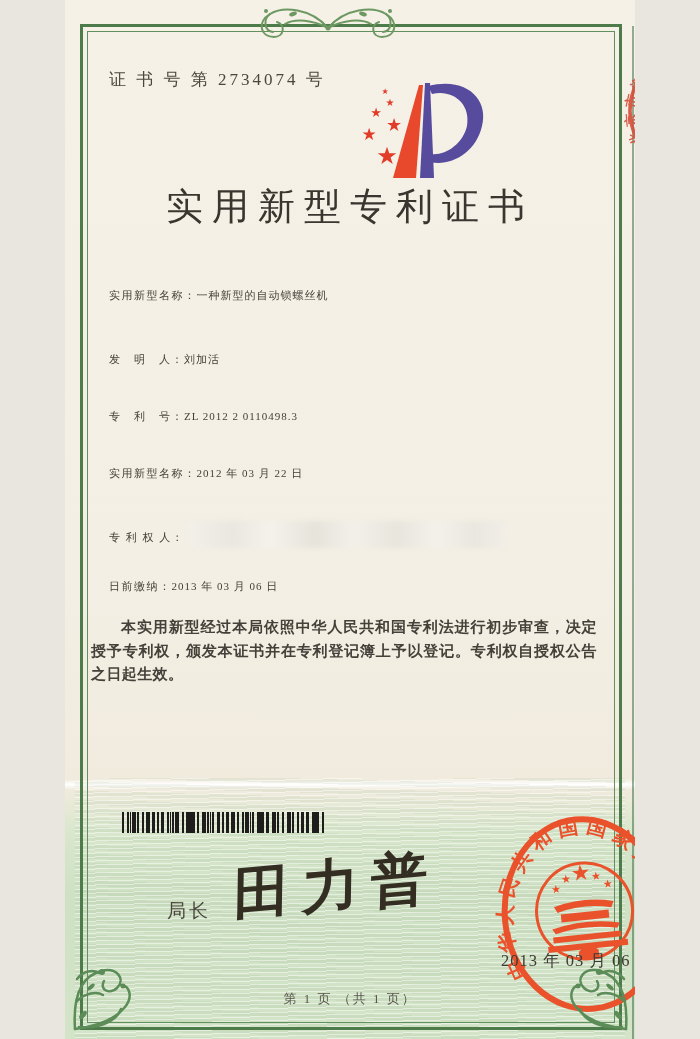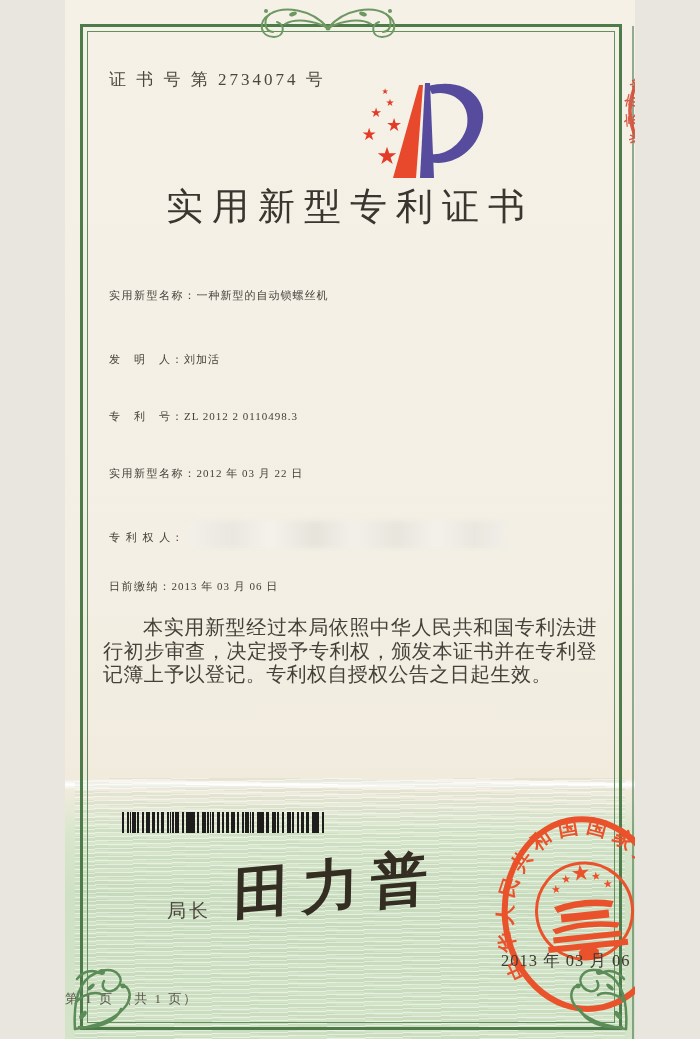--- a/index.html
+++ b/index.html
@@ -33,38 +33,38 @@
 
   .page-title{position:absolute;left:0;right:0;top:182px;text-align:center;font-size:37px;font-weight:normal;letter-spacing:9px;color:#39352f;}
 
   .fields{position:absolute;left:44px;right:36px;top:288px;}
   .field-row{position:absolute;left:0;font-size:11px;letter-spacing:1px;color:#45413a;white-space:nowrap;}
   .field-label{letter-spacing:1.5px;}
   .redacted{display:inline-block;vertical-align:-7px;width:318px;height:27px;margin-left:4px;border-radius:2px;
     background:linear-gradient(90deg,#f2f0e9 0%,#e9e7df 14%,#f4f2eb 26%,#e5e3da 40%,#f2f0e9 52%,#e7e5dc 66%,#f3f1ea 78%,#e9e7de 90%,#f0eee7 100%);
     filter:blur(2.5px);}
 
-  .paragraphs{position:absolute;left:38px;right:38px;top:616px;font-size:20px;line-height:23.5px;text-align:justify;color:#45413a;letter-spacing:.4px;}
+  .paragraphs{position:absolute;left:26px;right:38px;top:616px;font-size:15px;line-height:23.5px;text-align:justify;color:#45413a;letter-spacing:.4px;font-weight:bold;}
   .paragraphs p{margin:0;text-indent:2em;}
 
   .barcode{position:absolute;left:57px;top:812px;width:203px;height:21px;
     background-image:
       repeating-linear-gradient(90deg,#1e1d1b 0 2px,rgba(0,0,0,0) 2px 5px),
       repeating-linear-gradient(90deg,#1e1d1b 0 1px,rgba(0,0,0,0) 1px 8px),
       repeating-linear-gradient(90deg,rgba(0,0,0,0) 0 11px,#1e1d1b 11px 14px);
   }
 
   .director{position:absolute;left:102px;top:898px;font-size:19px;letter-spacing:3px;color:#4a463c;}
   .signature{position:absolute;left:168px;top:848px;font-size:57px;font-weight:bold;color:#332d22;
     letter-spacing:12px;transform:rotate(-5deg) skewX(-6deg);white-space:nowrap;}
 
   .seal{position:absolute;left:428px;top:808px;width:185px;height:215px;transform:rotate(-6deg);}
   .issue-date{position:absolute;left:436px;top:950px;font-size:16.5px;letter-spacing:1px;color:#3d3a33;white-space:nowrap;z-index:5;}
 
-  .page-footer{position:absolute;left:0;right:0;top:990px;text-align:left;font-size:13px;letter-spacing:2px;color:#5b574e;font-family:Liberation Serif, serif;}
+  .page-footer{position:absolute;left:0;right:0;top:990px;text-align:center;font-size:13px;letter-spacing:2px;color:#5b574e;font-family:Liberation Serif, serif;}
 
   .st-red{fill:#d5503c;}
   .seal-red{fill:#ea522c;}
 </style>
 </head>
 <body>
 
 <div class="page">
 
   <div class="green-band"></div>

